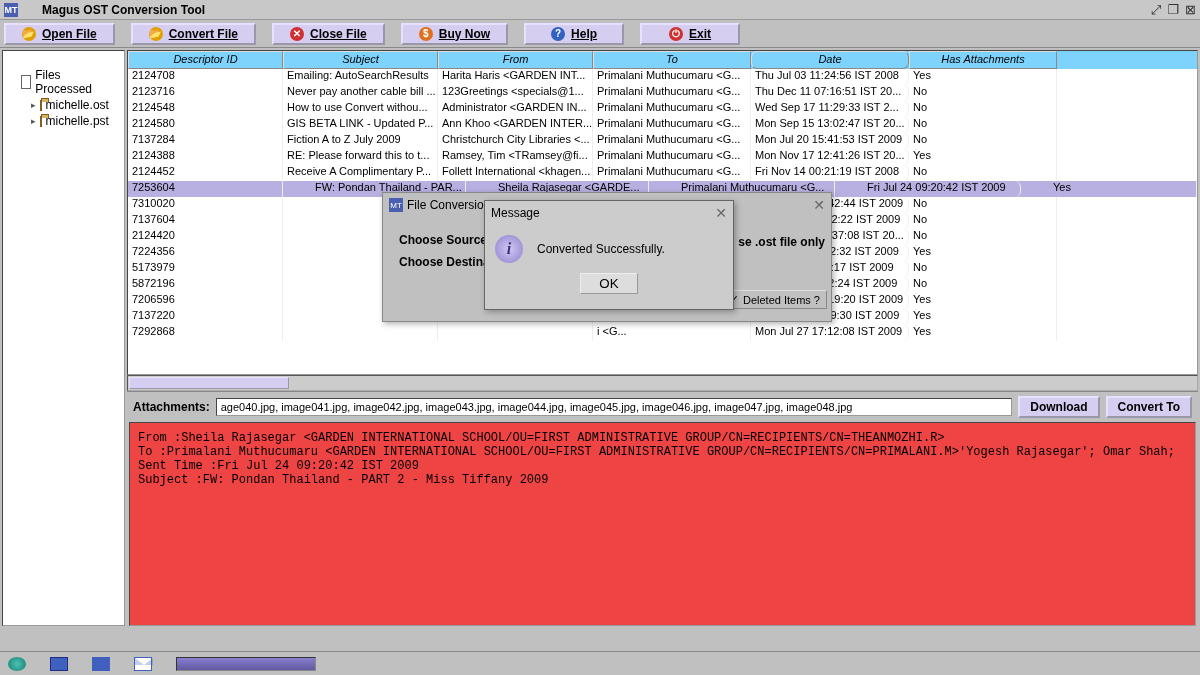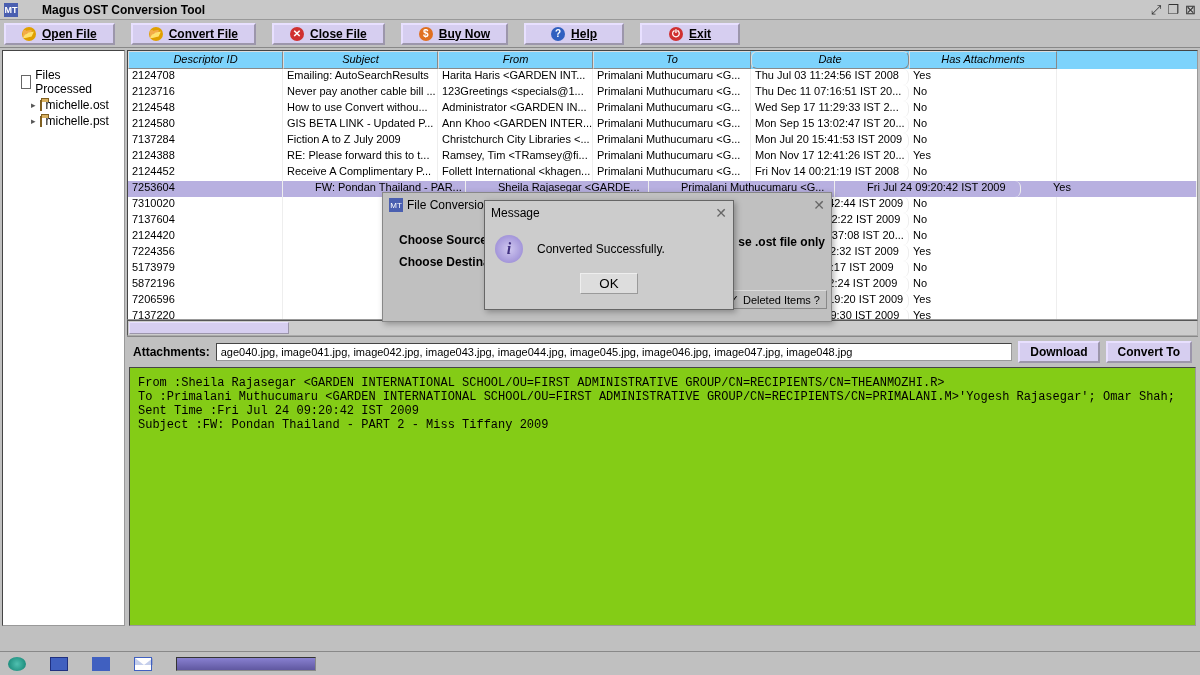--- a/index.html
+++ b/index.html
@@ -199,24 +199,24 @@
 .attachments-bar button {
   background: #d6cef0;
   border: 2px outset #e8e0ff;
   padding: 2px 10px;
   font-size: 12px;
   font-weight: bold;
   cursor: pointer;
 }
 
 .preview {
-  background: #84cc16;
+  background: #ef4444;
   border: 1px inset #999;
   margin: 0 2px 2px 2px;
-  height: 259px;
+  height: 204px;
   padding: 8px;
   font-family: "Courier New", monospace;
   font-size: 12px;
   white-space: pre;
   overflow: auto;
 }
 
 .statusbar {
   position: absolute;
   bottom: 0; left: 0; right: 0;

